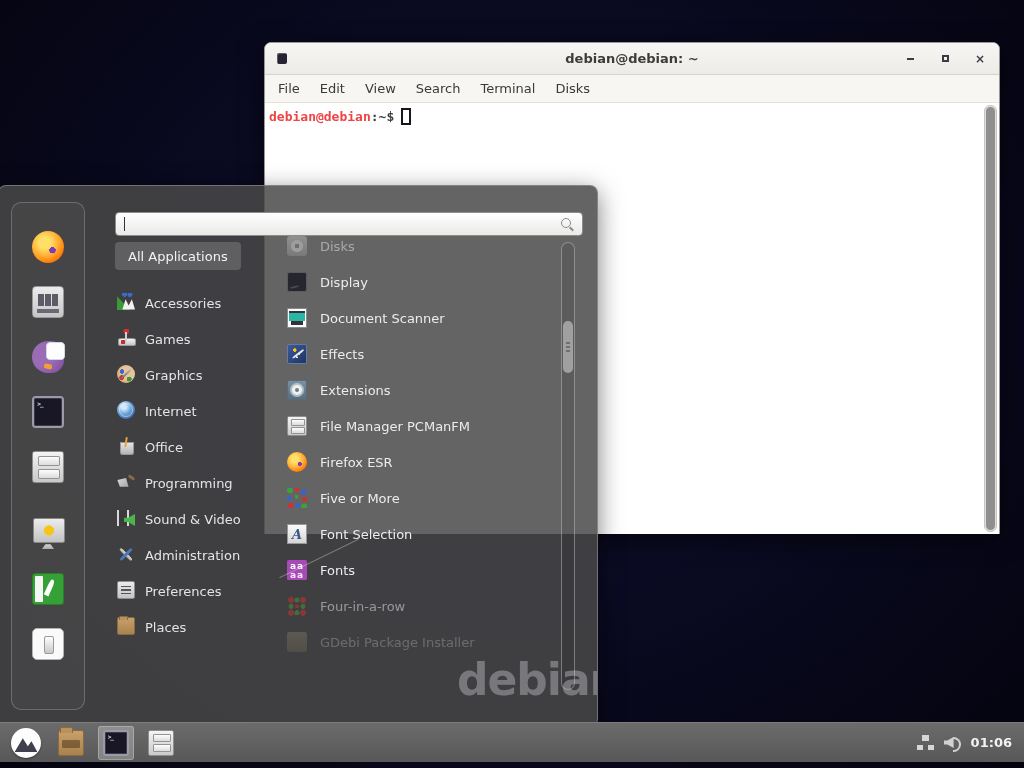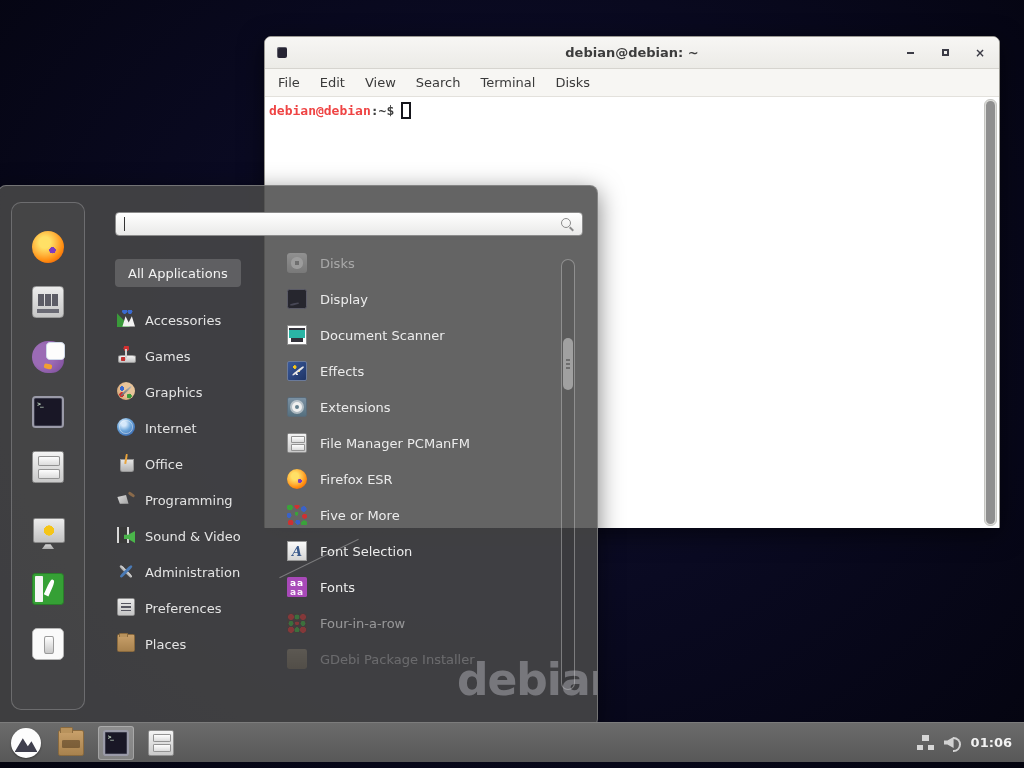--- a/index.html
+++ b/index.html
@@ -4,21 +4,21 @@
 <style>
   * { margin:0; padding:0; box-sizing:border-box; }
   html,body { width:1024px; height:768px; overflow:hidden; }
   body { font-family:"DejaVu Sans", sans-serif; position:relative; }
 
   
   .desktop { position:absolute; inset:0; width:1024px; height:768px;
     background: radial-gradient(ellipse at 50% 42%, #10102c 0%, #0a0a22 45%, #04040f 100%); }
 
   
-  .terminal-window { position:absolute; left:264px; top:36px; width:736px; height:492px;
+  .terminal-window { position:absolute; left:264px; top:42px; width:736px; height:492px;
     background:#fff; border:1px solid #9a9892; border-radius:7px 7px 0 0;
     box-shadow:0 6px 24px rgba(0,0,0,0.55); }
   .titlebar { height:32px; background:linear-gradient(#f7f6f4,#ecebe7);
     border-bottom:1px solid #d6d4cf; border-radius:6px 6px 0 0;
     display:flex; align-items:center; padding:0 12px; position:relative; }
   .titlebar .win-mini-icon { width:10px; height:11px; background:#262433; border-radius:2px;
     box-shadow:inset 1px 1px 0 rgba(255,255,255,0.25); }
   .titlebar .title { position:absolute; left:0; right:0; text-align:center;
     font-size:13px; font-weight:bold; color:#3c3c3c; }
   .controls { margin-left:auto; display:flex; gap:21px; align-items:center; z-index:2; }
@@ -61,21 +61,21 @@
   .menu-main { flex:1; display:flex; flex-direction:column; padding:26px 14px 0 30px; }
   .search-box { position:relative; height:24px; border:1px solid #8c8c8c; border-radius:4px;
     background:linear-gradient(#ffffff,#e9e9e8); display:flex; align-items:center; padding:0 8px; }
   .search-caret { width:1px; height:14px; background:#333; }
   .icon-search { position:relative; width:14px; height:14px; margin-left:auto; }
   .icon-search::before { content:''; position:absolute; left:1px; top:1px; width:8px; height:8px;
     border:1.5px solid #8b8b8b; border-radius:50%; }
   .icon-search::after { content:''; position:absolute; right:0px; bottom:1px; width:5px; height:2px;
     background:#8b8b8b; transform:rotate(45deg); }
 
-  .columns { display:flex; flex:1; margin-top:17px; overflow:hidden; }
+  .columns { display:flex; flex:1; margin-top:0; overflow:hidden; }
   .categories { flex:none; width:166px; padding-top:6px; }
   .all-apps-btn { display:inline-flex; align-items:center; height:28px; padding:0 13px;
     background:rgba(255,255,255,0.17); border-radius:4px; color:#f2f2f2; font-size:13px;
     margin-bottom:5px; }
   .cat-row { height:36px; display:flex; align-items:flex-end; gap:10px; color:#e4e4e4;
     font-size:13px; padding-left:2px; }
   .cat-row .no-icon-pad { width:18px; flex:none; }
 
   .apps-wrap { flex:1; position:relative; overflow:hidden; }
   .apps { padding-top:0; margin-top:-8px; }

